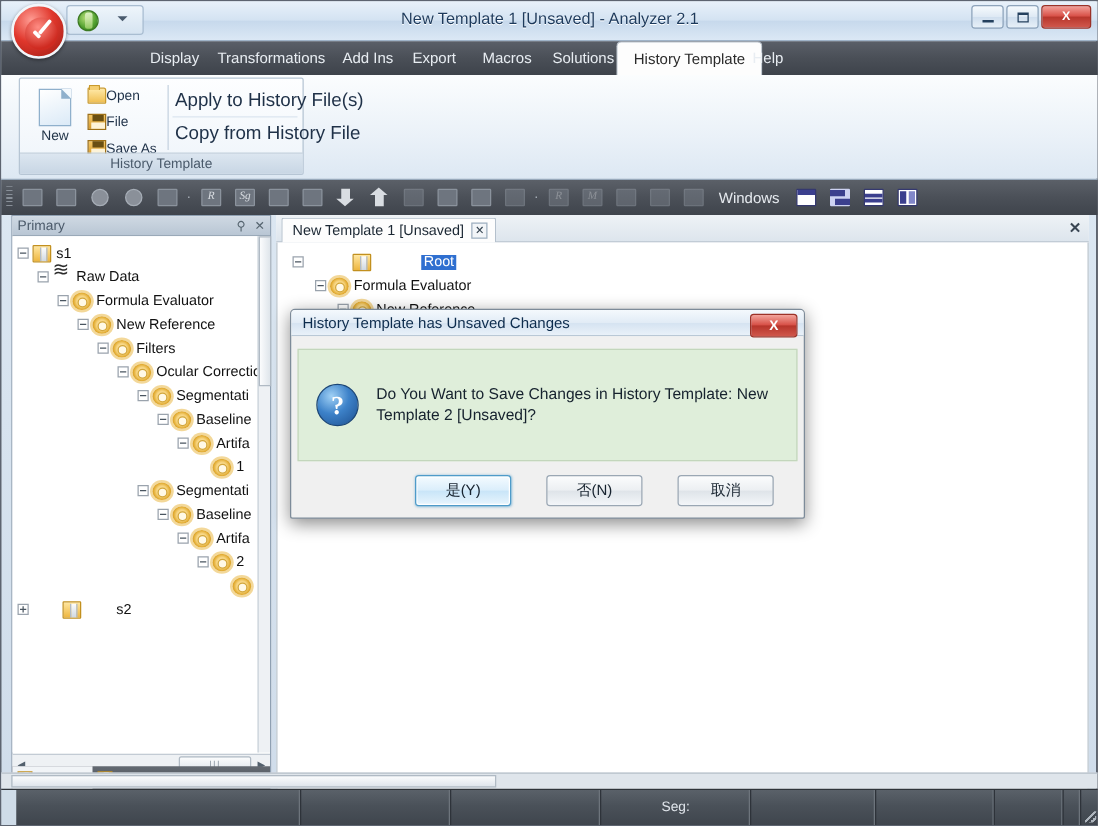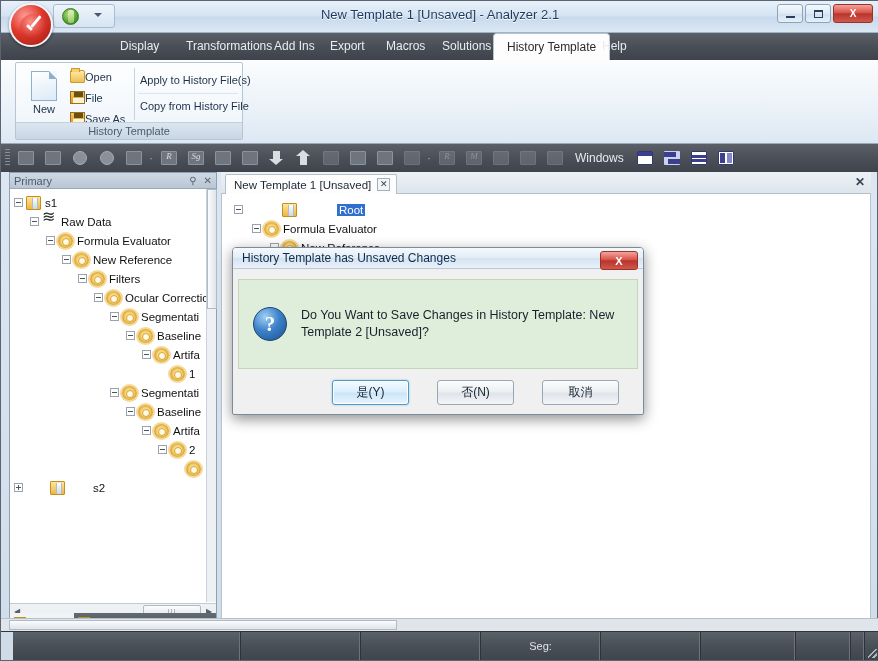--- a/index.html
+++ b/index.html
@@ -156,21 +156,21 @@
   }
   .ic.disk:after{
     content:""; position:absolute; left:2px; bottom:0; width:11px; height:5px;
     background:#fdf3d8;
   }
   .sbtn .lbl { font-size:11px; color:#1f3148; white-space:nowrap; }
 
   .rgroup-sep { position:absolute; left:118px; top:5px; width:1px; height:52px; background:#c5d2df; }
   .wide-btns { position:absolute; left:122px; top:5px; width:100px; }
   .wbtn {
-    height:25px; line-height:25px; font-size:11px; color:#1f3148;
+    height:25px; line-height:25px; font-size:15px; color:#1f3148;
     white-space:nowrap; padding-left:2px;
   }
   .wbtn + .wbtn { border-top:1px solid #dbe5ef; }
 
   
   .toolbar {
     position:absolute; left:0; top:143px; width:878px; height:28px;
     background: linear-gradient(180deg,#5b6068 0%, #4b5058 50%, #3f444c 100%);
     display:flex; align-items:center; padding-left:4px;
   }
@@ -447,21 +447,21 @@
       <div class="win-btn">
           <span class="glyph-max"></span>
         </div>
       <div class="win-btn close">X</div>
     </div>
   </div>
 
   <div class="ribbon-tabs" id="ribbon-tabs">
       <div class="rtab" style="left: 62px; margin-top: 48px;">File</div>
       <div class="rtab" style="left: 106px;">Display</div>
-      <div class="rtab" style="left: 172px;">Transformations</div>
+      <div class="rtab" style="left: 160px;">Transformations</div>
       <div class="rtab" style="left: 260px;">Add Ins</div>
       <div class="rtab" style="left: 316px;">Export</div>
       <div class="rtab" style="left: 372px;">Macros</div>
       <div class="rtab" style="left: 428px;">Solutions</div>
       <div class="rtab active" style="left: 492px;">History Template</div>
       <div class="rtab" style="left: 588px;">Help</div>
     </div>
 
   <div class="ribbon">
     <div class="rgroup">

